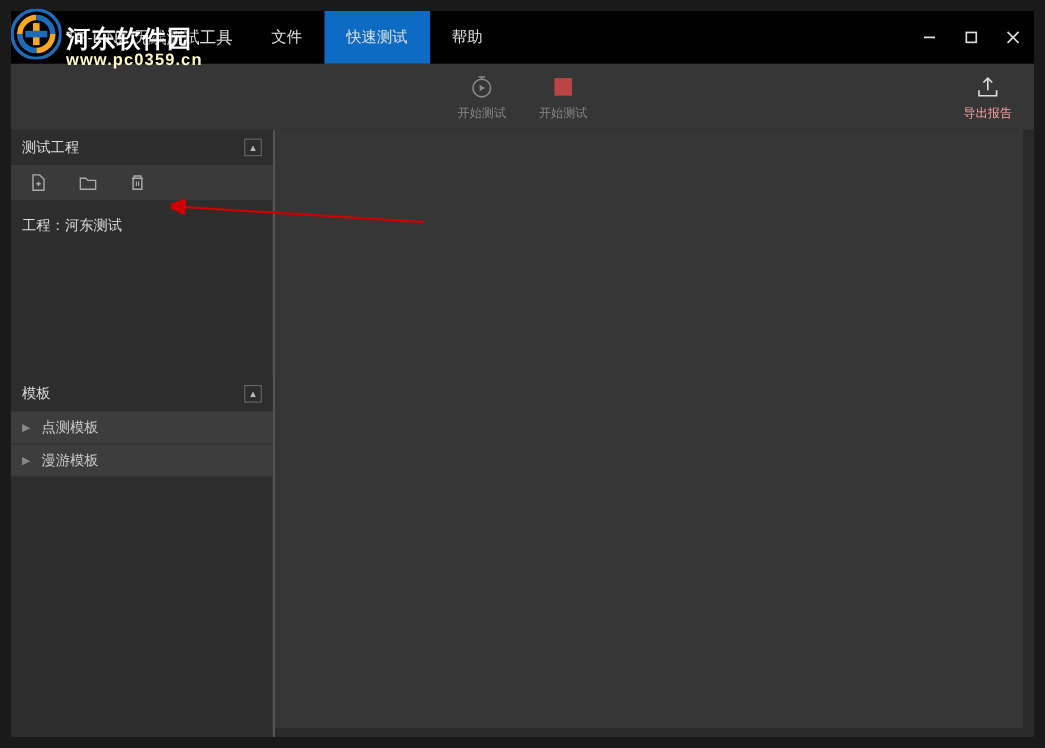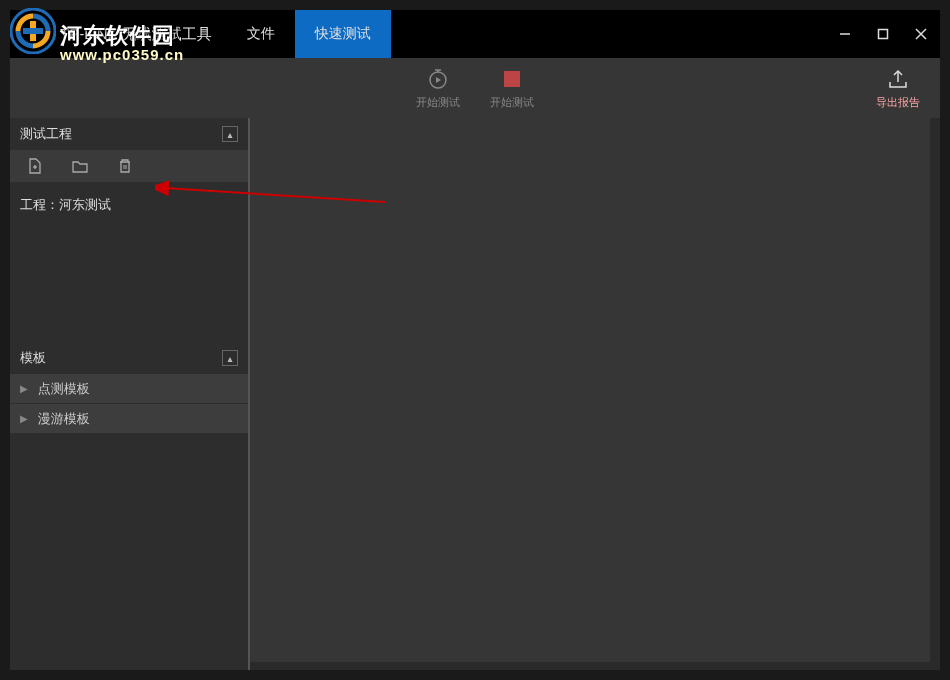--- a/index.html
+++ b/index.html
@@ -278,20 +278,21 @@
 </div>
 <div class="watermark-text1">河东软件园</div>
 <div class="watermark-text2">www.pc0359.cn</div>
 
 <div class="main-window">
   <div class="titlebar">
     <div class="app-title">TP-LINK 无线测试工具</div>
     <div class="menu-tabs">
       <div class="menu-tab">文件</div>
       <div class="menu-tab active">快速测试</div>
+      <div class="menu-tab">帮助</div>
     </div>
     <div class="window-controls">
       <div class="win-btn">
         <svg width="12" height="12" viewBox="0 0 12 12">
             <line x1="1" y1="6" x2="11" y2="6" stroke="#ddd" stroke-width="1.5"></line>
           </svg>
       </div>
       <div class="win-btn">
         <svg width="12" height="12" viewBox="0 0 12 12">
             <rect x="1.5" y="1.5" width="9" height="9" fill="none" stroke="#ddd" stroke-width="1.5"></rect>

